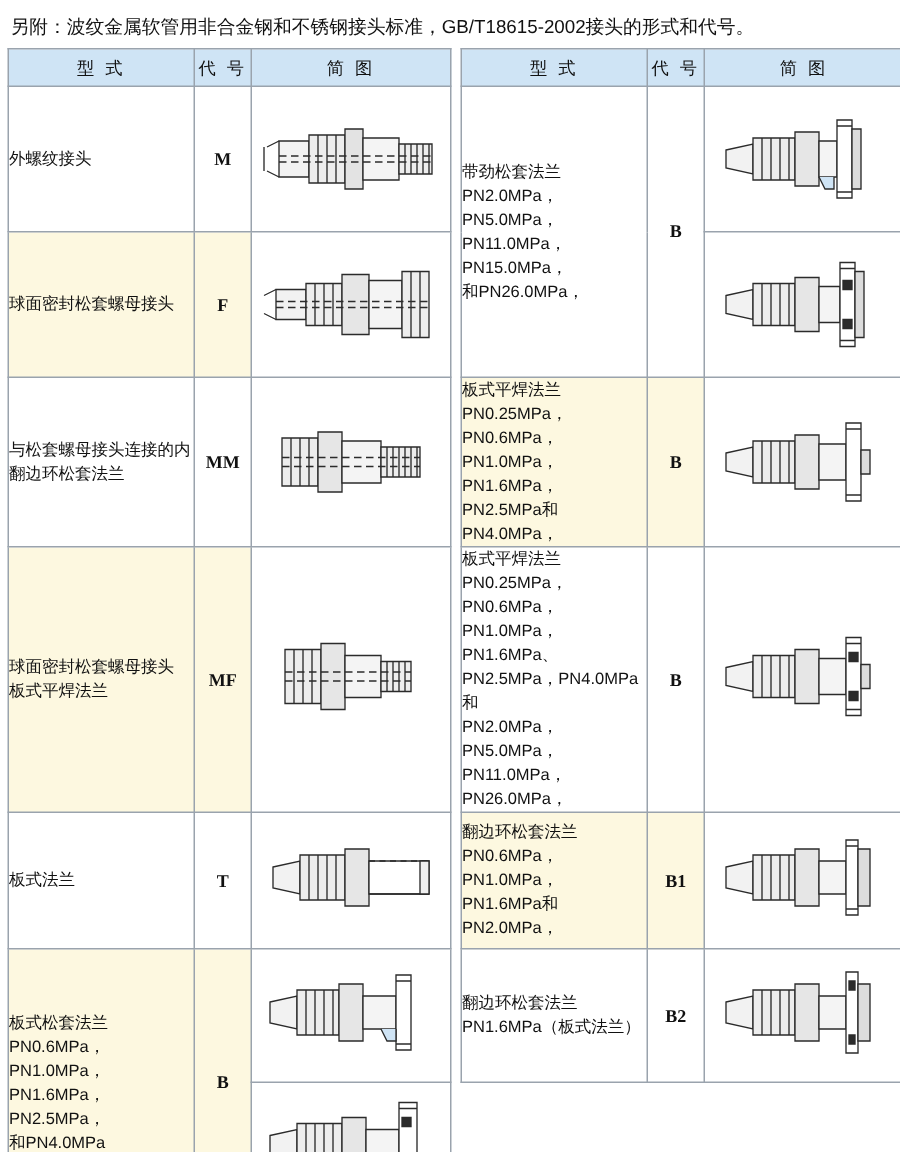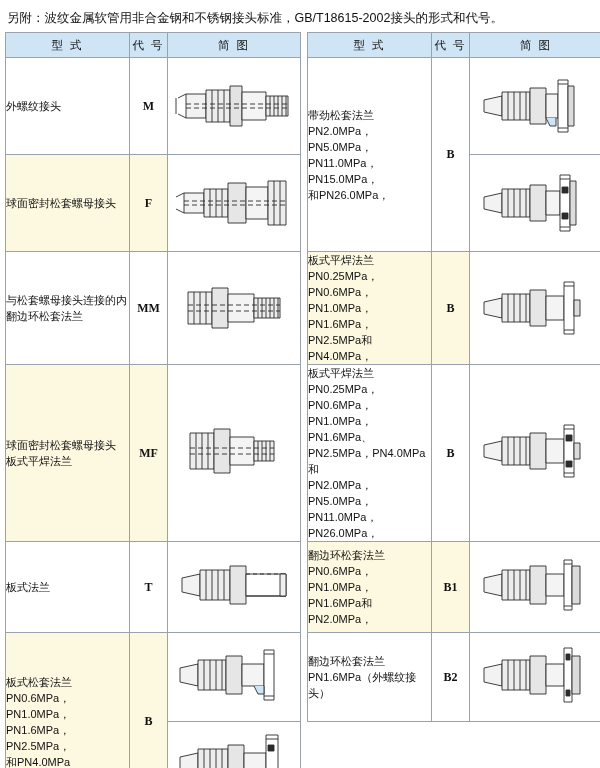--- a/index.html
+++ b/index.html
@@ -322,21 +322,21 @@
               <path d="M72 30 L94 30 L94 52 L72 52 Z" fill="#f4f4f4"></path>
               <path d="M94 16 L104 16 L104 66 L94 66 Z" fill="#ffffff"></path>
               <path d="M94 20 L104 20 M94 62 L104 62"></path>
               <path d="M84 52 L88 60 L94 60 L94 52" fill="#cfe4f5"></path>
             </g>
           </svg>
         </td>
         <td class="gap"></td>
         <td class="label-cell white">
           <div>翻边环松套法兰</div>
-          <div>PN1.6MPa（外螺纹接头）</div>
+          <div>PN1.6MPa（板式法兰）</div>
         </td>
         <td class="code-cell white">B2</td>
         <td class="fig-cell">
           <svg width="128" height="86" viewBox="0 0 128 86">
             <g fill="none" stroke="#2b2b2b" stroke-width="0.9">
               <path d="M12 34 L30 30 L30 52 L12 48 Z" fill="#f2f2f2"></path>
               <path d="M30 26 L58 26 L58 56 L30 56 Z" fill="#ededed"></path>
               <path d="M36 26 L36 56 M42 26 L42 56 M48 26 L48 56 M54 26 L54 56"></path>
               <path d="M58 22 L74 22 L74 60 L58 60 Z" fill="#e6e6e6"></path>
               <path d="M74 30 L92 30 L92 52 L74 52 Z" fill="#f4f4f4"></path>

